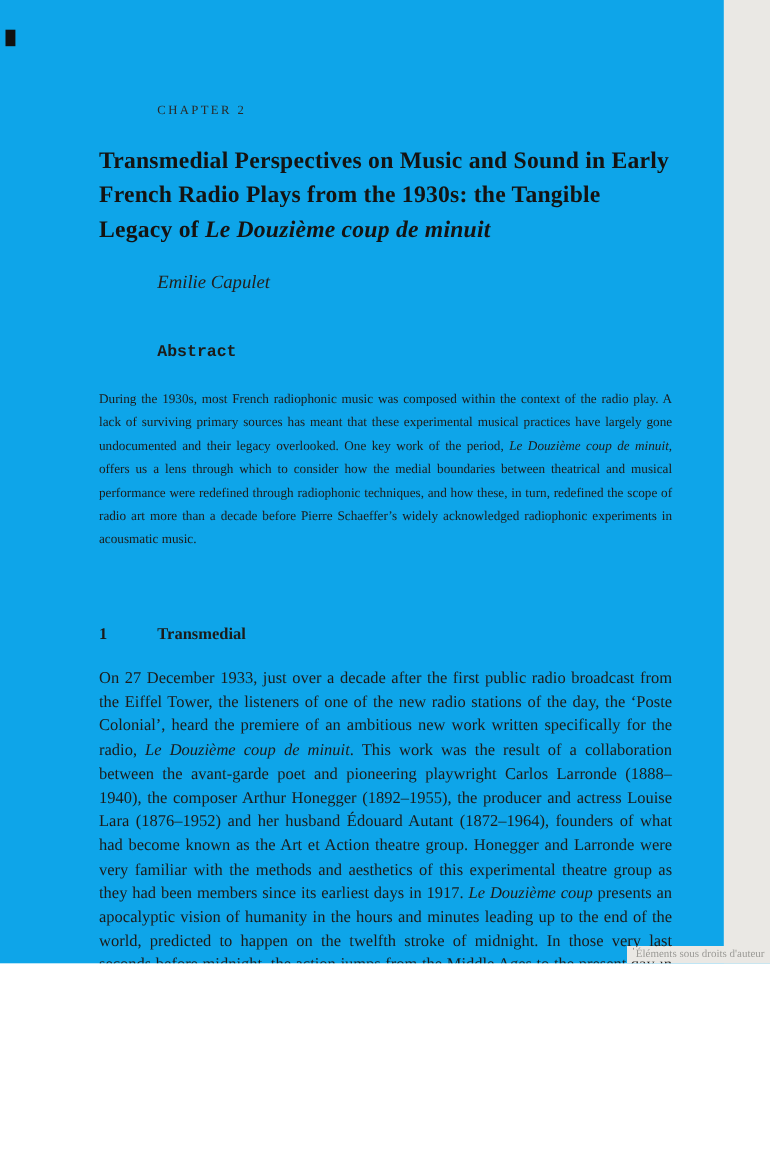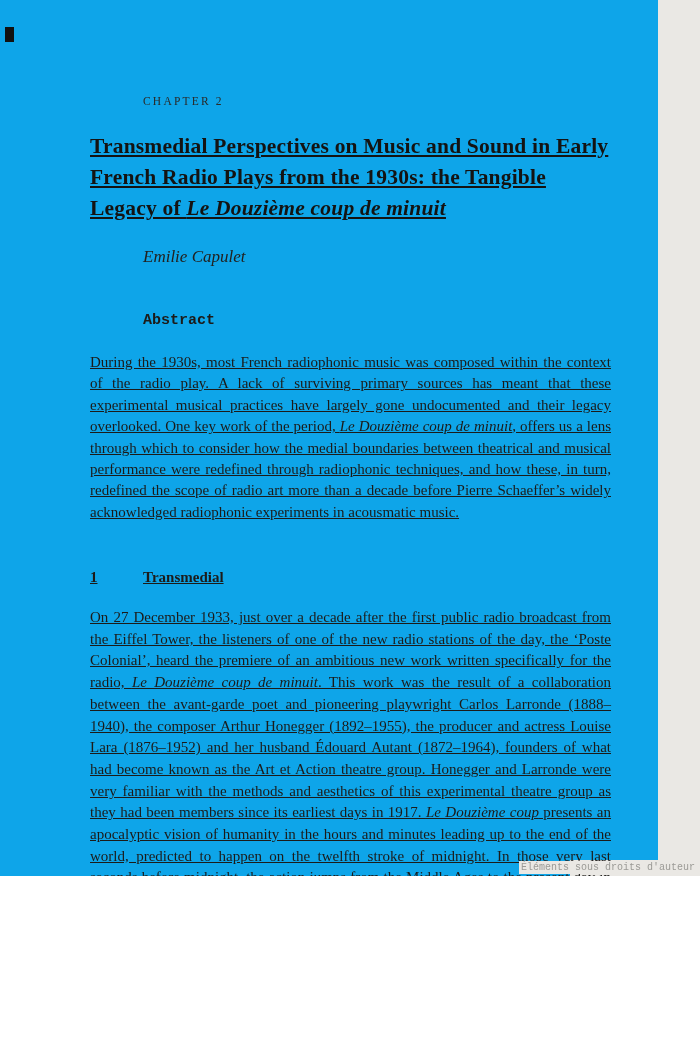--- a/index.html
+++ b/index.html
@@ -37,21 +37,20 @@
     left: 5px;
     top: 27px;
     width: 9px;
     height: 15px;
     background: #111;
   }
   .content {
     position: absolute;
     left: 90px;
     width: 521px;
-    text-decoration: underline;
   }
   .chapter-label {
     top: 95px;
     left: 143px;
     position: absolute;
     font-size: 11.5px;
     letter-spacing: 2.2px;
     color: #2a2927;
   }
   .title {
@@ -73,21 +72,21 @@
   .abstract-heading {
     position: absolute;
     left: 143px;
     top: 312px;
     font-weight: bold;
     font-size: 15px;
     font-family: Liberation Mono, monospace;
   }
   .abstract-para {
     top: 352px;
-    font-size: 15px;
+    font-size: 12px;
     line-height: 21.4px;
     text-align: justify;
   }
   .section-heading {
     top: 569px;
     display: flex;
     font-weight: bold;
     font-size: 15px;
   }
   .section-number { width: 53px; }
@@ -112,21 +111,21 @@
     font-size: 10.5px;
     letter-spacing: 1.1px;
     color: #2a2927;
     white-space: nowrap;
   }
   .footer .sep { padding: 0 7px; }
   .watermark {
     position: absolute;
     right: 3px;
     bottom: 2px;
-    font-family: Liberation Mono, monospace;
+    font-family: Liberation Serif, serif;
     font-size: 10px;
     color: #9b9a96;
     background: #eae8e4;
     padding: 1px 2px;
   }
   .it { font-style: italic; }
 </style>
 </head>
 <body>
 

